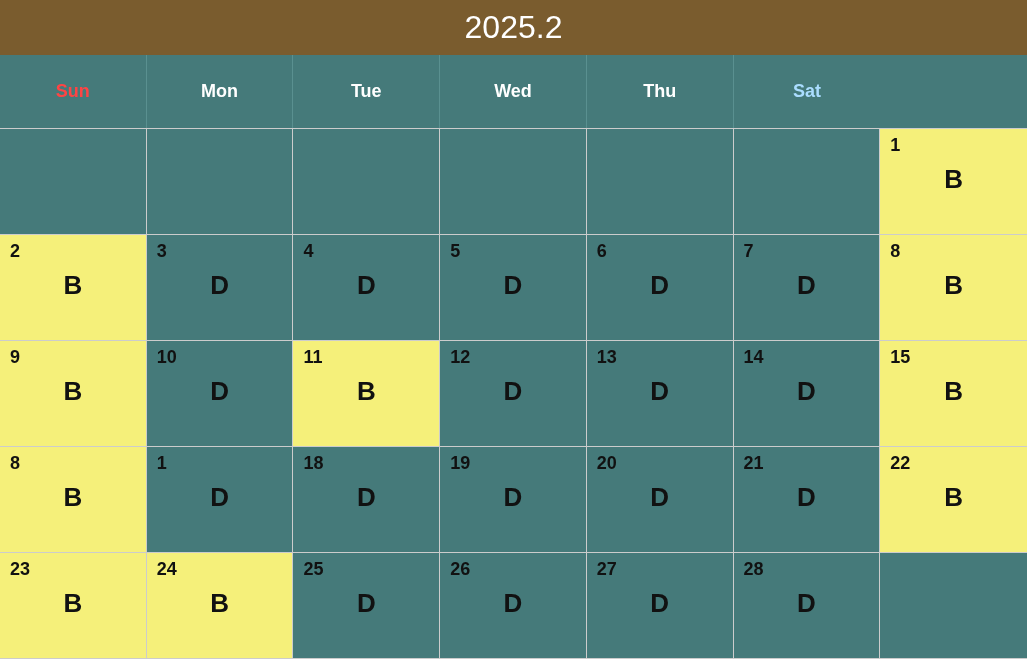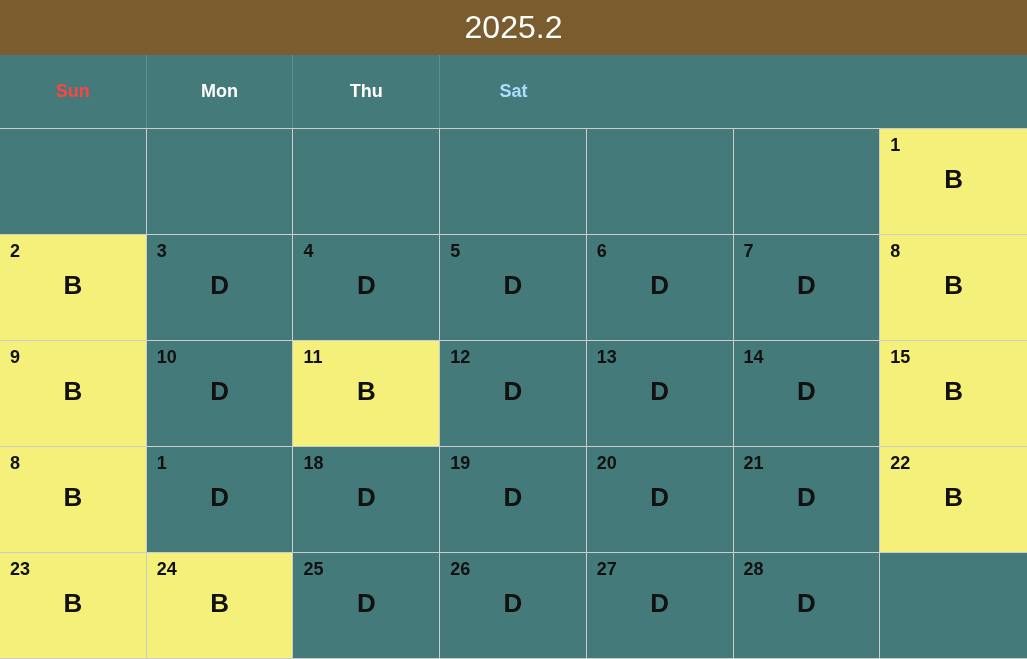--- a/index.html
+++ b/index.html
@@ -82,20 +82,22 @@
 </head>
 <body>
 
 <div class="calendar">
   <div class="header">
     <span>2025.2</span>
   </div>
   <div class="weekdays" id="weekdays-row">
       <div class="weekday sun">Sun</div>
       <div class="weekday ">Mon</div>
+      <div class="weekday ">Tue</div>
+      <div class="weekday ">Wed</div>
       <div class="weekday ">Thu</div>
       <div class="weekday sat">Sat</div>
     </div>
   <div class="grid" id="calendar-grid">
       <div class="cell empty sun">
         <div class="day-num"></div>
         <div class="label"></div>
       </div>
       <div class="cell empty">
         <div class="day-num"></div>

